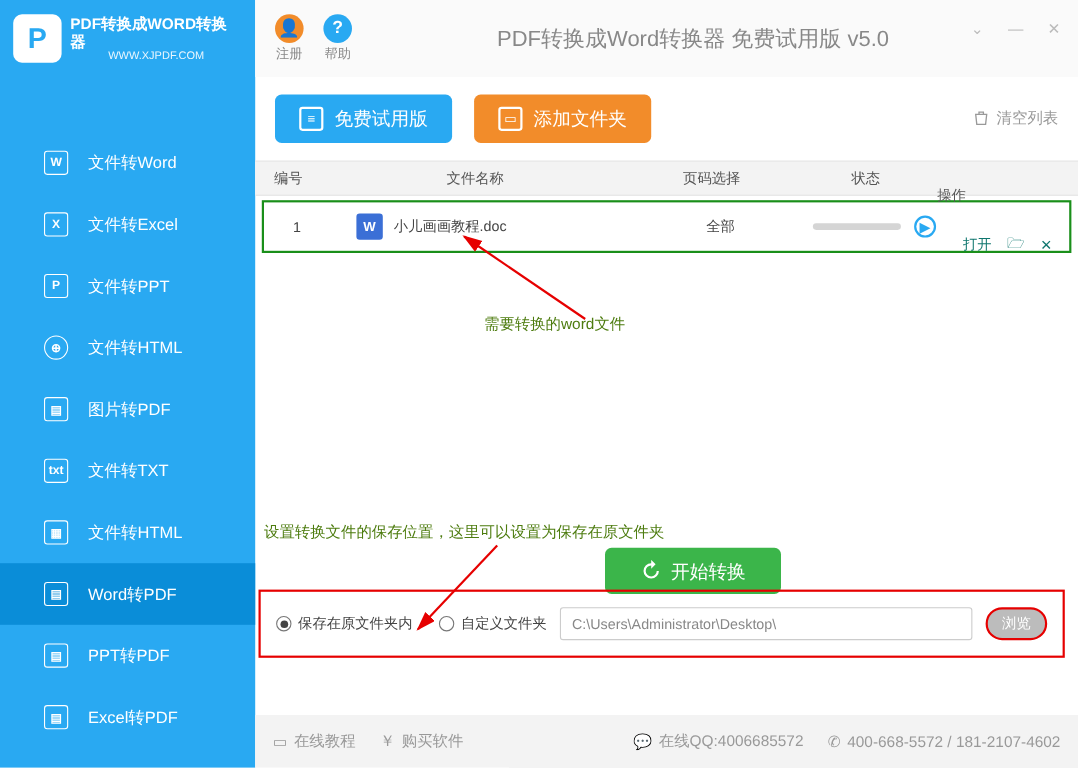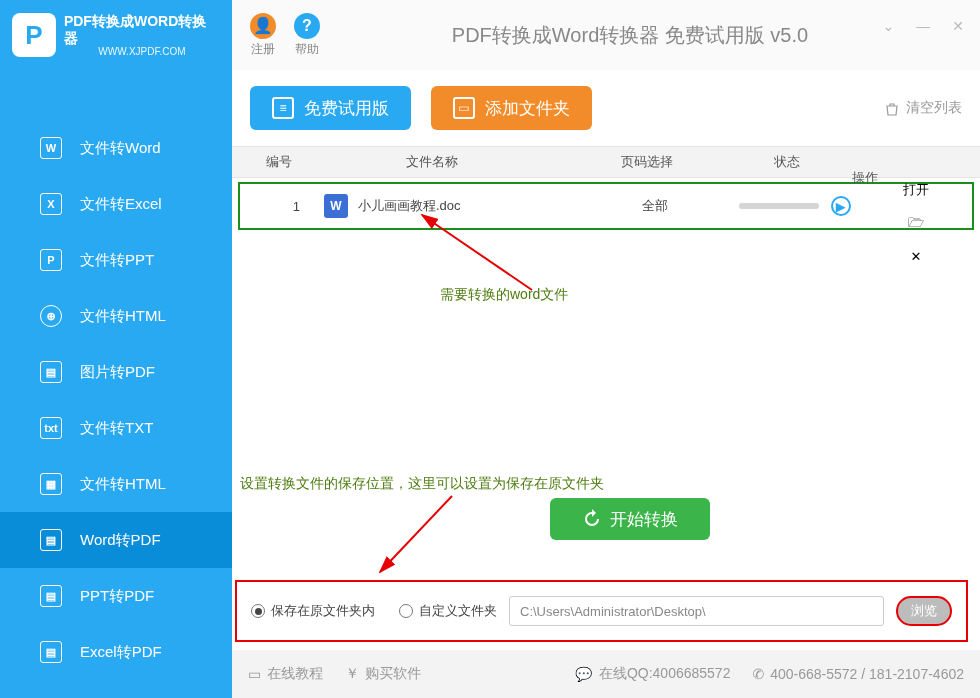--- a/index.html
+++ b/index.html
@@ -27,50 +27,50 @@
 .app-title { flex: 1; text-align: center; font-size: 20px; color: #888; padding-right: 40px; }
 .win-controls { position: absolute; right: 16px; top: 18px; display: flex; gap: 22px; color: #bbb; font-size: 14px; }
 .win-controls span { cursor: pointer; }
 
 
 .actionbar { position: absolute; left: 232px; top: 70px; right: 0; height: 76px; display: flex; align-items: center; padding: 0 18px; }
 .btn { height: 44px; border-radius: 6px; display: flex; align-items: center; padding: 0 22px; color: #fff; font-size: 17px; cursor: pointer; margin-right: 20px; }
 .btn .bi { width: 22px; height: 22px; border: 2px solid #fff; border-radius: 3px; margin-right: 10px; display: flex; align-items: center; justify-content: center; font-size: 12px; }
 .btn-blue { background: #29a9f2; }
 .btn-orange { background: #f28c2a; }
-.clear-list { margin-left: auto; display: flex; align-items: flex-end; color: #999; font-size: 14px; cursor: pointer; }
+.clear-list { margin-left: auto; display: flex; align-items: flex-start; color: #999; font-size: 14px; cursor: pointer; }
 .clear-list svg { margin-right: 6px; }
 
 
 .table-area { position: absolute; left: 232px; top: 146px; right: 0; }
 .thead { height: 32px; background: #f3f3f3; display: flex; align-items: center; font-size: 13px; color: #555; border-top: 1px solid #e5e5e5; border-bottom: 1px solid #e5e5e5; }
-.col-num { width: 60px; text-align: right; }
+.col-num { width: 60px; text-align: center; }
 .col-name { width: 280px; text-align: center; }
 .col-page { width: 150px; text-align: center; }
 .col-state { width: 130px; text-align: center; }
 .col-op { flex: 1; text-align: left; margin-top: 32px; }
 .trow-wrap { border: 2px solid #1a8f1a; margin: 4px 6px 0 6px; }
 .trow { height: 44px; display: flex; align-items: center; font-size: 13px; color: #444; }
 .trow .col-name { display: flex; align-items: center; padding-left: 24px; text-align: left; }
 .file-icon { width: 24px; height: 24px; background: #3b6fd6; border-radius: 3px; color: #fff; font-size: 12px; font-weight: bold; display: flex; align-items: center; justify-content: center; margin-right: 10px; }
 .progress { width: 80px; height: 6px; background: #d5d5d5; border-radius: 3px; display: inline-block; vertical-align: middle; }
 .play-ic { display: inline-flex; width: 20px; height: 20px; border: 2px solid #29a9f2; border-radius: 50%; align-items: center; justify-content: center; color: #29a9f2; margin-left: 8px; vertical-align: middle; cursor: pointer; }
-.col-op-inner { display: flex; align-items: center; justify-content: center; gap: 14px; color: #000000; flex-direction: column; }
+.col-op-inner { display: flex; align-items: center; justify-content: center; gap: 14px; color: #0f766e; }
 .col-op-inner span { cursor: pointer; }
 
 
 .anno1 { position: absolute; left: 440px; top: 286px; color: #4d7c0f; font-size: 14px; }
 .anno2 { position: absolute; left: 240px; top: 475px; color: #4d7c0f; font-size: 14px; }
 
 
 .convert-btn { position: absolute; left: 530px; top: 498px; width: 160px; height: 42px; background: #3bb54a; border-radius: 6px; color: #fff; font-size: 17px; display: flex; align-items: center; justify-content: center; cursor: pointer; margin-left: 20px; }
 .convert-btn svg { margin-right: 8px; }
 
 
-.save-panel { position: absolute; left: 235px; top: 580px; right: 12px; height: 62px; border: 2px solid #e60000; display: flex; align-items: center; padding: 0 14px; font-size: 13px; color: #444; }
+.save-panel { position: absolute; left: 235px; top: 536px; right: 12px; height: 62px; border: 2px solid #e60000; display: flex; align-items: center; padding: 0 14px; font-size: 13px; color: #444; }
 .radio { width: 14px; height: 14px; border: 1.5px solid #777; border-radius: 50%; margin-right: 6px; display: inline-flex; align-items: center; justify-content: center; }
 .radio.checked::after { content: ""; width: 7px; height: 7px; background: #444; border-radius: 50%; }
 .path-input { flex: 1; height: 30px; border: 1px solid #ccc; border-radius: 3px; margin: 0 12px; padding: 0 10px; color: #888; font-size: 13px; display: flex; align-items: center; }
 .browse-btn { width: 56px; height: 30px; background: #bcbcbc; border: 2px solid #e60000; border-radius: 15px; color: #fff; font-size: 13px; display: flex; align-items: center; justify-content: center; cursor: pointer; }
 
 
 .footer { position: absolute; left: 232px; bottom: 0; right: 0; height: 48px; background: #f3f3f3; display: flex; align-items: center; padding: 0 16px; font-size: 14px; color: #999; gap: 22px; }
 .footer .fi { display: flex; align-items: center; gap: 6px; }
 
 

